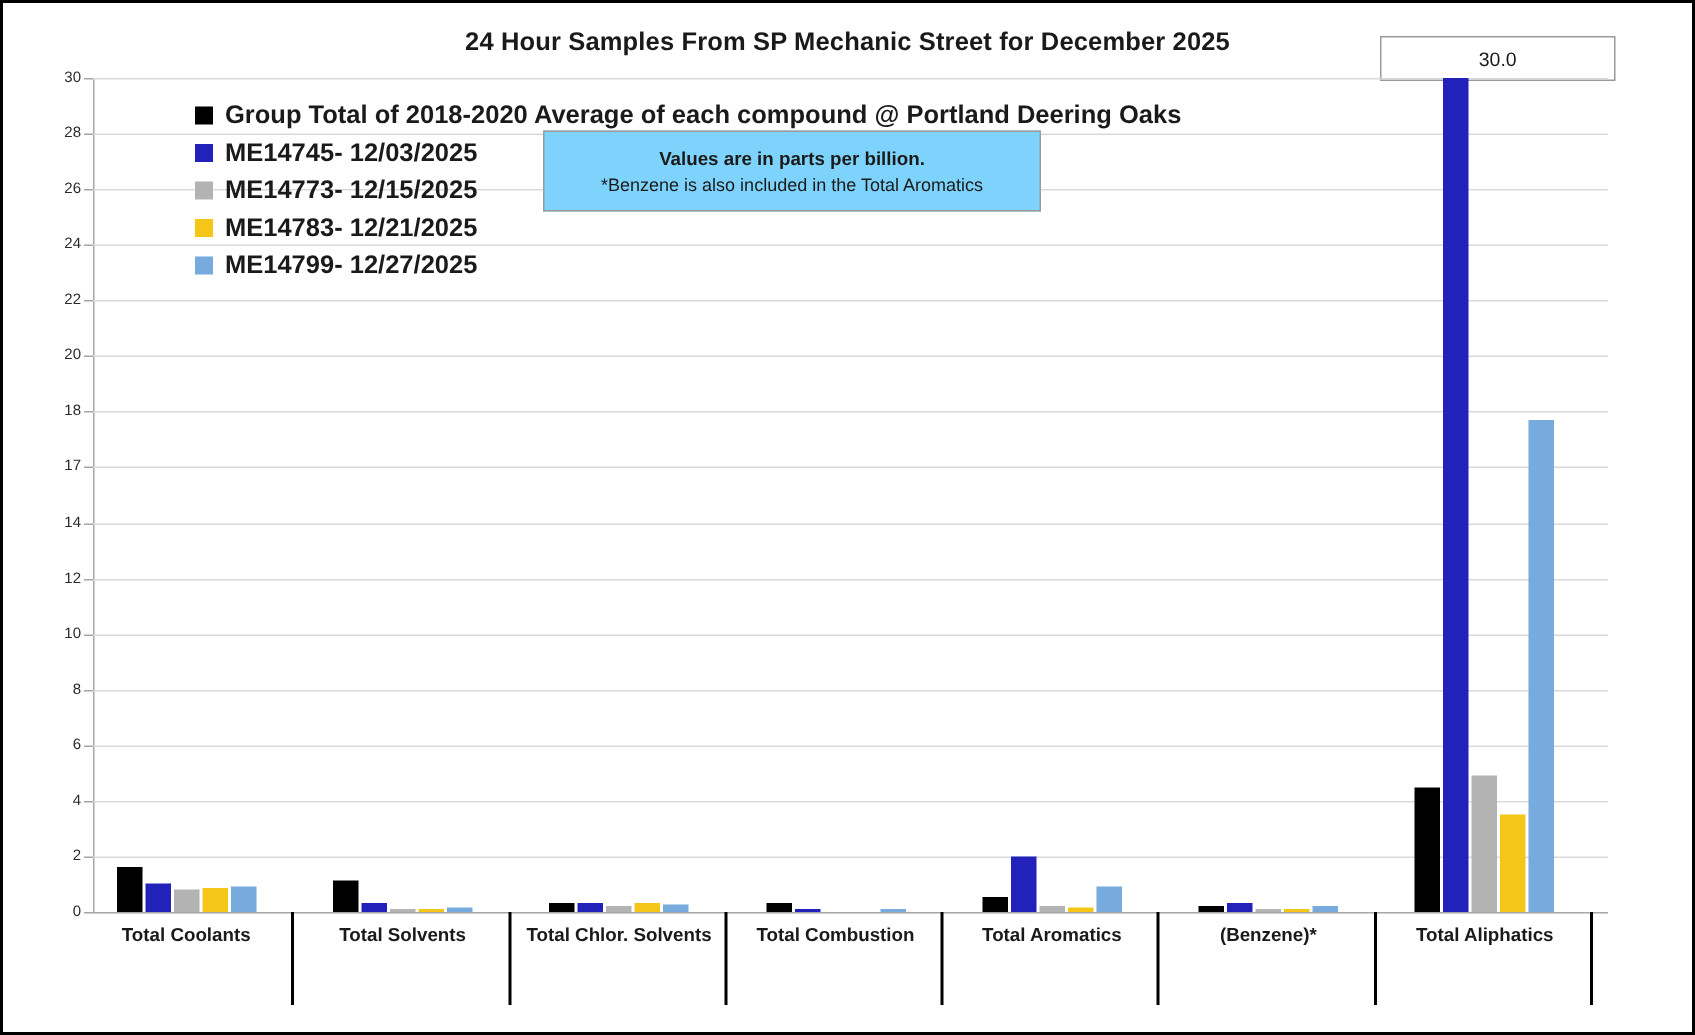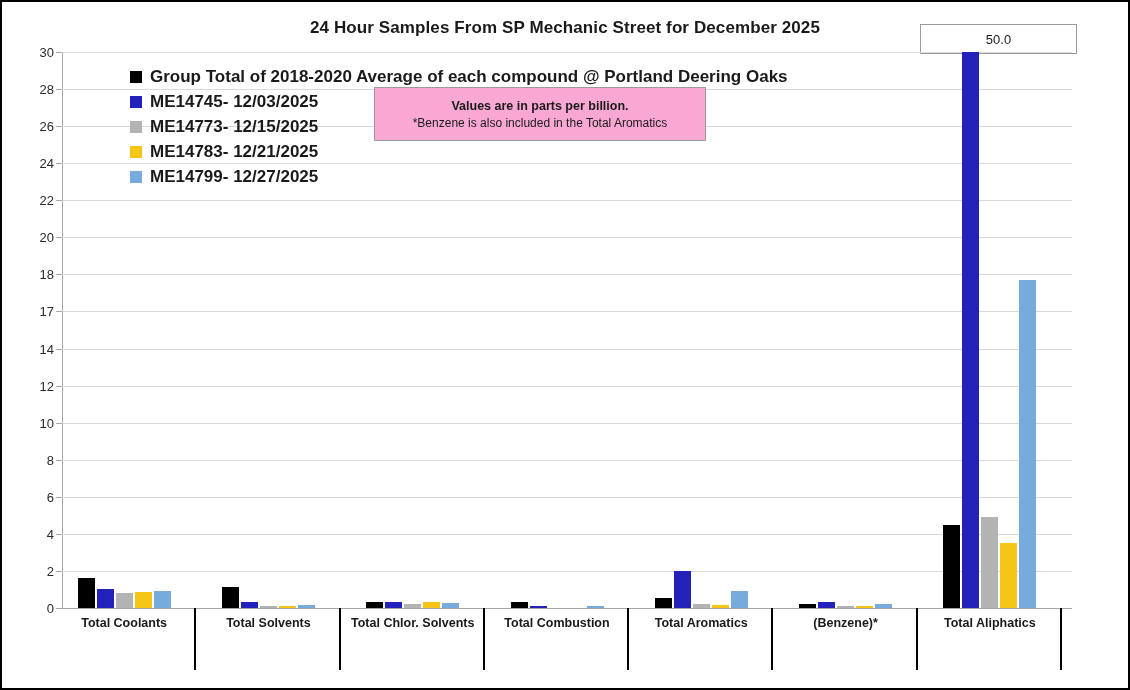--- a/index.html
+++ b/index.html
@@ -72,21 +72,21 @@
     left: 60px;
     top: 50px;
     width: 1px;
     height: 556px;
     background: #a6a6a6;
   }
   .ytl {
     position: absolute;
     width: 44px;
     text-align: right;
-    font-size: 13px;
+    font-size: 10px;
     color: #2a2a2a;
     transform: translateY(-50%);
     left: 8px;
   }
   .tick-mark {
     position: absolute;
     left: 54px;
     width: 6px;
     height: 1px;
     background: #a6a6a6;
@@ -148,47 +148,46 @@
     color: #1a1a1a;
     white-space: nowrap;
   }
   #note-box {
     position: absolute;
     left: 360px;
     top: 85px;
     width: 330px;
     height: 52px;
     border: 1px solid #9a9a9a;
-    background: #f9a8d4;
+    background: #7dd3fc;
     display: flex;
     flex-direction: column;
     align-items: center;
     justify-content: center;
-    margin-left: 12px;
   }
   .note-line-1 {
     font-size: 12.5px;
     font-weight: bold;
     color: #1a1a1a;
   }
   .note-line-2 {
     font-size: 12px;
     color: #1a1a1a;
     margin-top: 3px;
   }
 </style>
 </head>
 <body>
 
 <div id="chart-frame">
 
   <div id="chart-title">24 Hour Samples From SP Mechanic Street for December 2025</div>
 
   <div id="callout-box">
-    <span>50.0</span>
+    <span>30.0</span>
   </div>
 
   <div id="y-axis-line"></div>
 
   <div id="plot">
       <div class="axis-zero" style="top: 556px;"></div>
       <div class="gridline" style="top: 518.933px;"></div>
       <div class="gridline" style="top: 481.867px;"></div>
       <div class="gridline" style="top: 444.8px;"></div>
       <div class="gridline" style="top: 407.733px;"></div>

